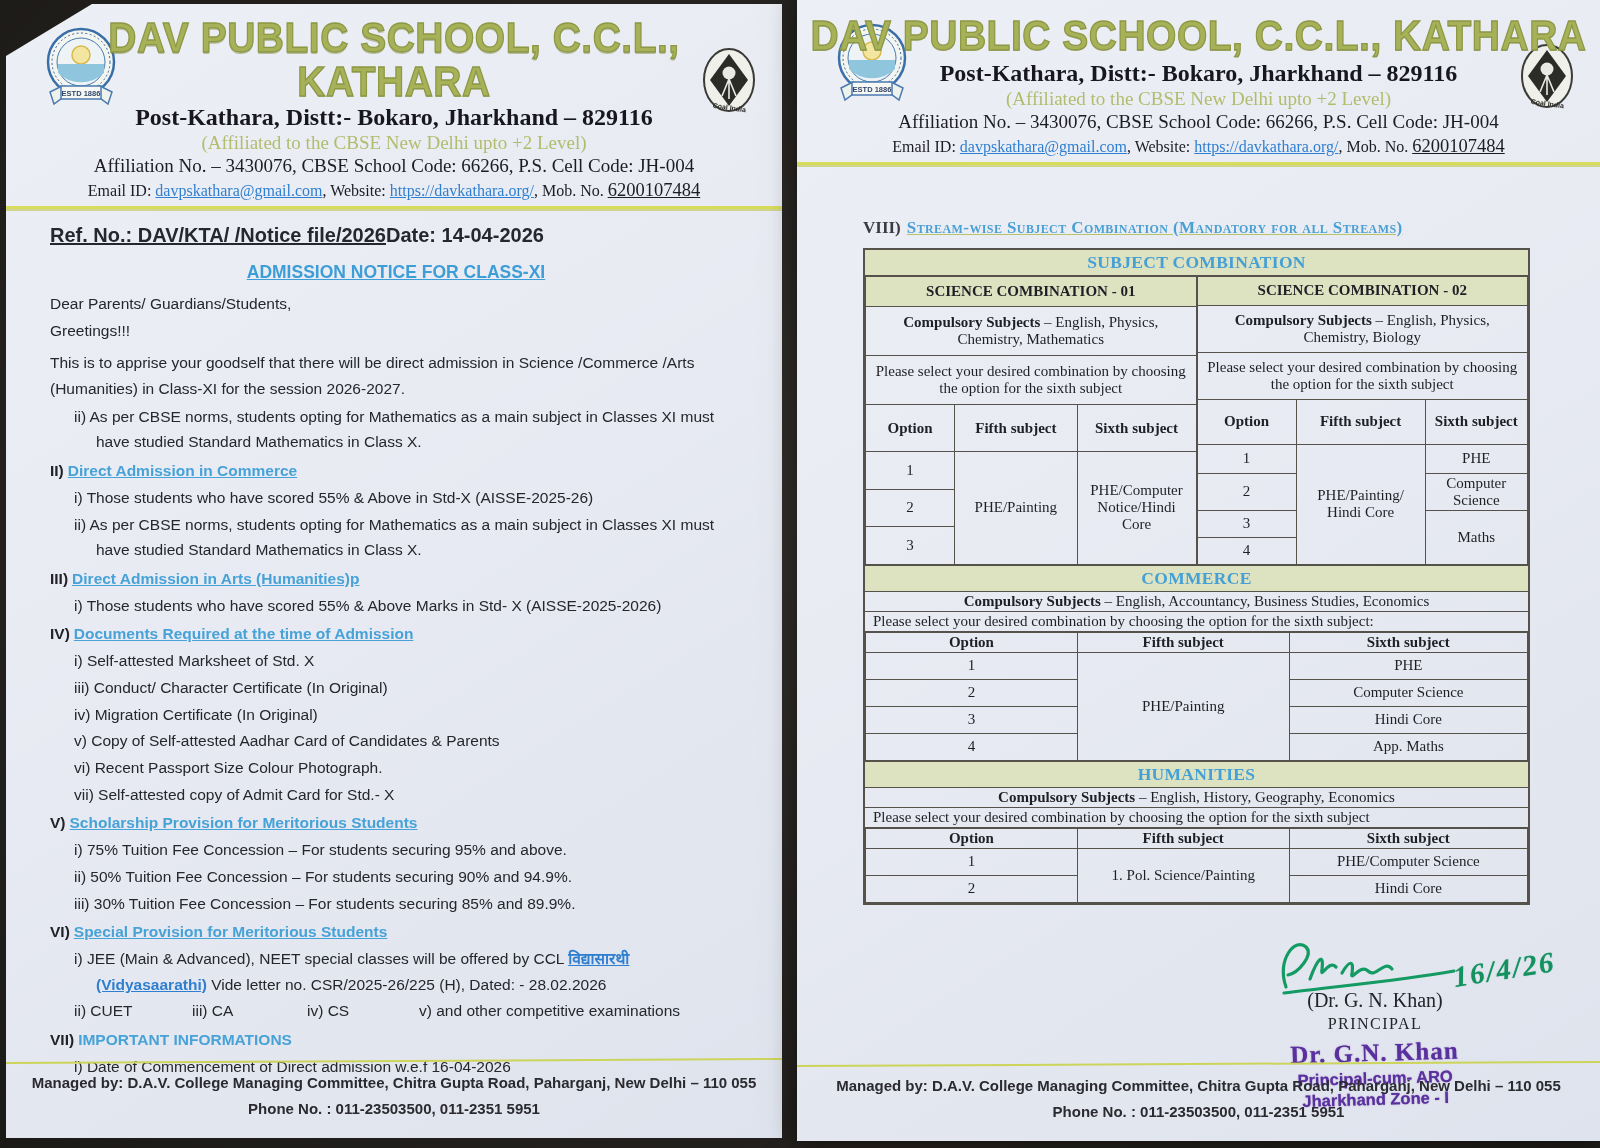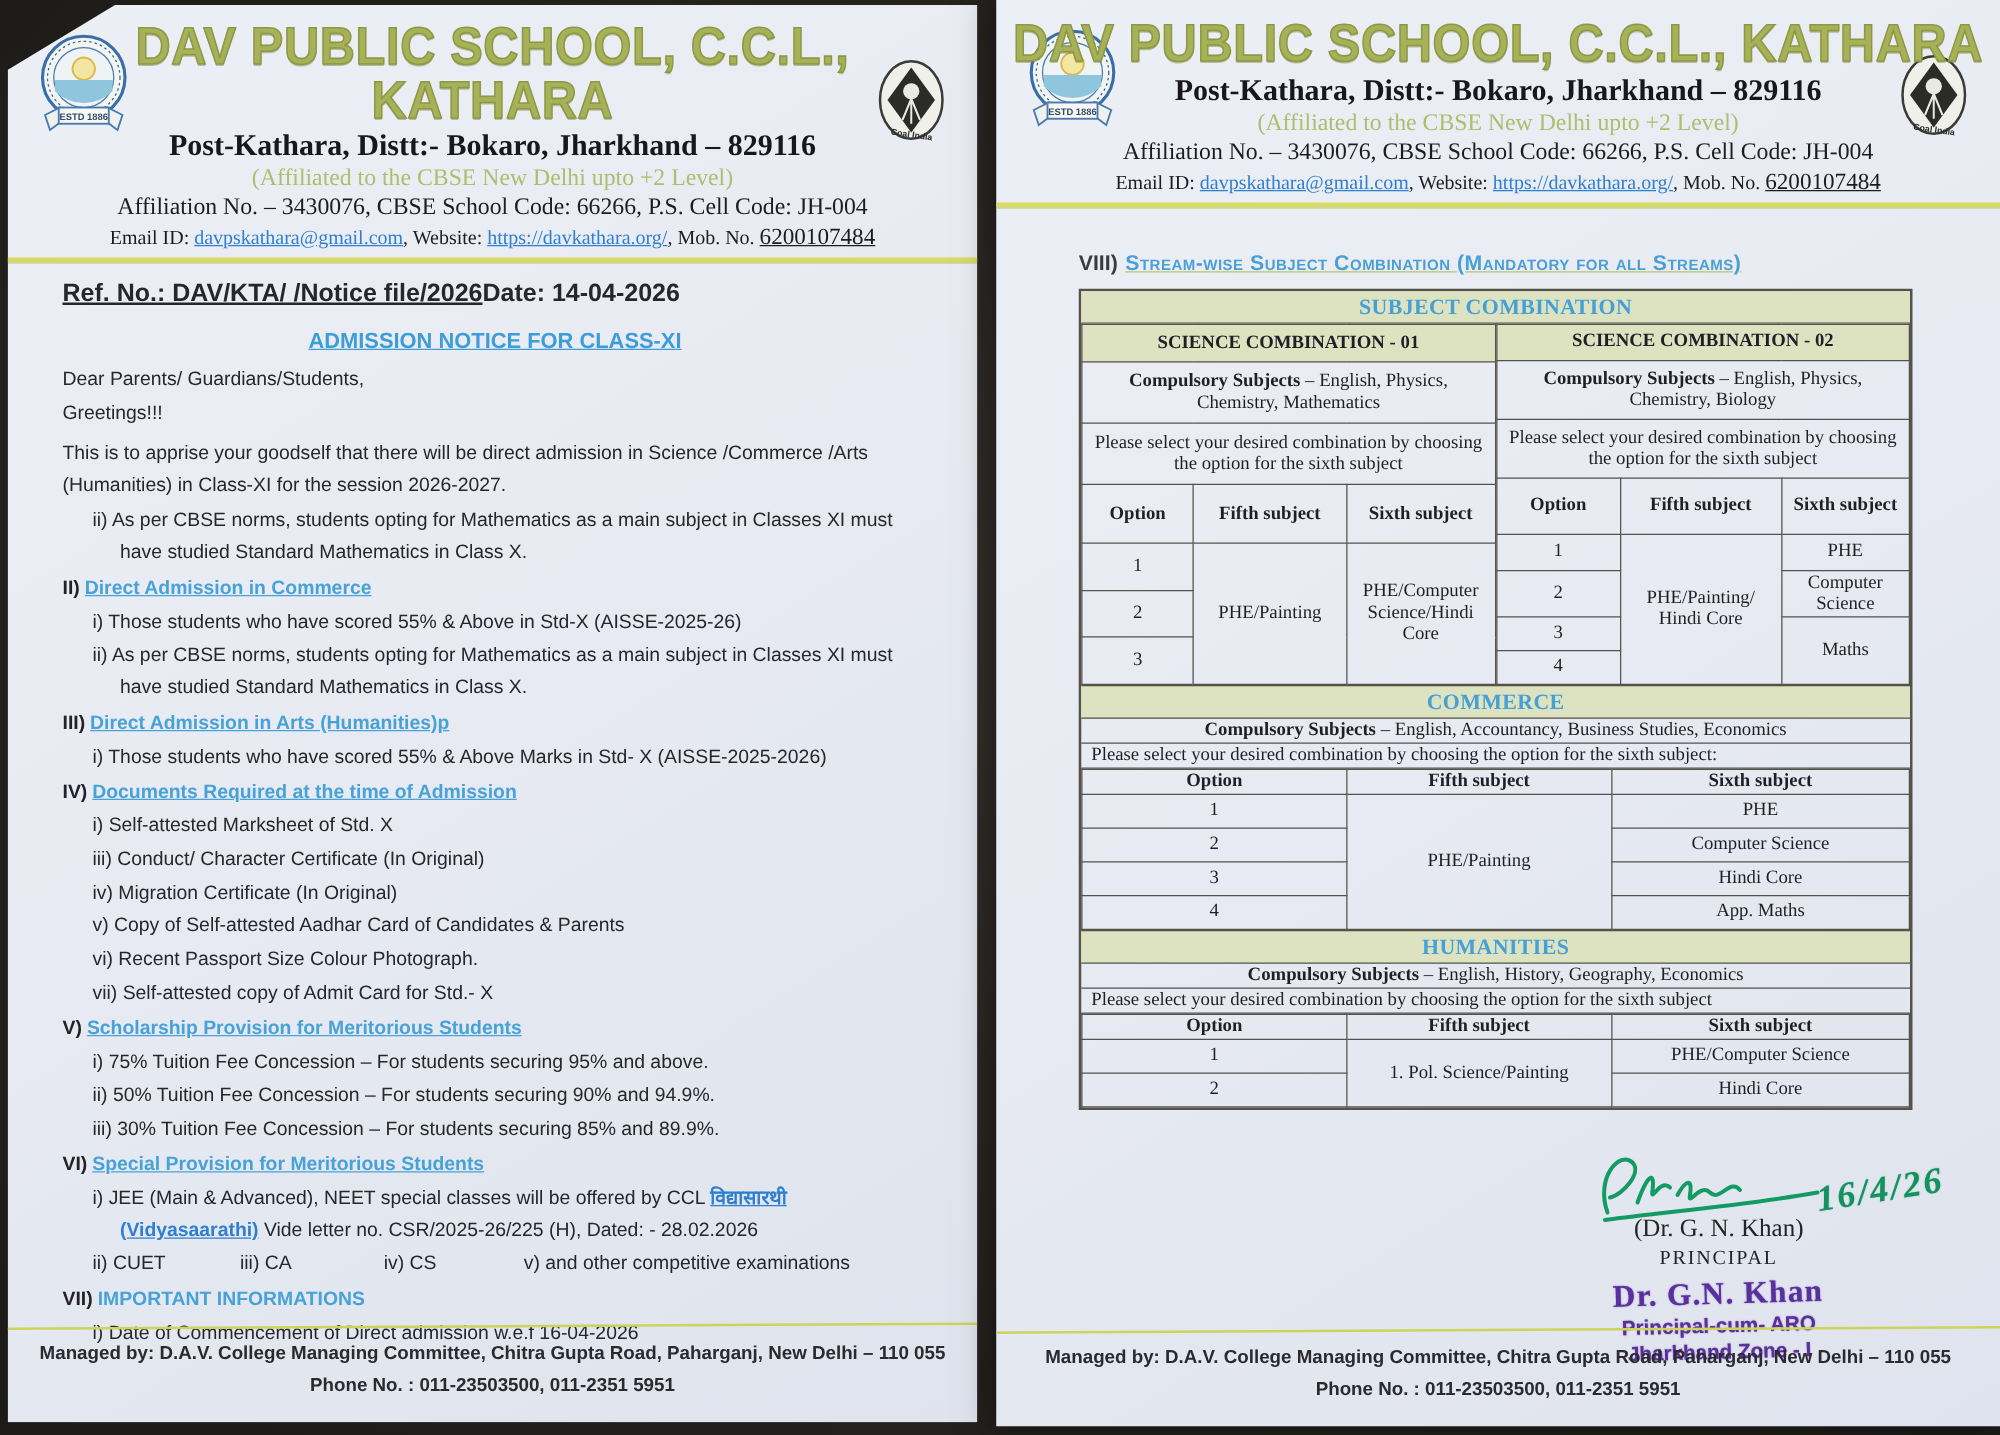--- a/index.html
+++ b/index.html
@@ -12,21 +12,21 @@
     position:absolute;
     background:linear-gradient(148deg,#edeff6 0%,#e7eaf2 50%,#dfe3ed 100%);
     box-shadow:0 0 26px rgba(0,0,0,.5);
   }
   .page-left{left:6px;top:4px;width:776px;height:1134px;
     clip-path:polygon(86px 0,100% 0,100% 100%,0 100%,0 52px);}
   .page-right{left:797px;top:0;width:803px;height:1141px;}
 
   
   .hdr{position:relative;text-align:center;padding-top:16px;}
-  .hdr-logo-left{position:absolute;left:20px;top:20px;width:82px;height:94px;}
+  .hdr-logo-left{position:absolute;left:34px;top:20px;width:82px;height:94px;}
   .hdr-logo-right{position:absolute;right:22px;top:40px;width:62px;height:74px;}
   .school-name{
     font-size:39px;font-weight:bold;letter-spacing:.5px;line-height:1.02;
     color:#a7b158;-webkit-text-stroke:1.2px #8d9845;
     text-shadow:0 1px 0 rgba(120,128,60,.45);
     transform:scaleY(1.08);
   }
   .addr{font-family:"Liberation Serif",serif;font-weight:bold;font-size:24px;color:#17171d;margin-top:4px;}
   .affil{font-family:"Liberation Serif",serif;font-size:19px;color:#b2bc6d;margin-top:1px;}
   .affno{font-family:"Liberation Serif",serif;font-size:19px;color:#1c1c22;margin-top:1px;}
@@ -44,21 +44,21 @@
   .sec{margin-top:3px;font-weight:bold;}
   .sec-num{color:#222228;margin-right:4px;}
   .sec-link{color:#47a2d8;text-decoration:underline;}
   .sec-link.nou{text-decoration:none;}
   .item{padding-left:46px;text-indent:-22px;margin:1px 0;}
   .exam-row{display:flex;padding-left:24px;text-indent:0;}
   .exam-row span{display:inline-block;}
   .exam-row .c0{width:118px;} .exam-row .c1{width:115px;} .exam-row .c2{width:112px;}
 
   
-  .h8{margin:36px 0 10px 66px;font-size:17px;font-weight:bold;}
+  .h8{margin:53px 0 10px 66px;font-size:17px;font-weight:bold;font-family:Liberation Serif, serif;}
   .h8-num{color:#3a3a42;margin-right:6px;}
   .h8-t{color:#4aa0d4;font-variant:small-caps;letter-spacing:.4px;text-decoration:underline;text-decoration-color:#b9c468;}
   .tblwrap{margin:0 70px 0 66px;border:2px solid #55524c;font-family:"Liberation Serif",serif;color:#1f1f26;}
   .band{background:#dde2c1;text-align:center;font-weight:bold;padding:2px 0;border-bottom:1px solid #55524c;}
   .band.blue{color:#45a0d6;font-size:17.5px;letter-spacing:.3px;}
   table.tb{border-collapse:collapse;width:100%;}
   table.tb td{border:1px solid #55524c;font-size:15px;text-align:center;padding:1px 5px;vertical-align:middle;}
   .sci-wrap{display:flex;}
   .sci-wrap table{width:50%;}
   .sci-wrap table.tb td{height:26px;}
@@ -228,21 +228,21 @@
               <td colspan="3" class="tl" style="height:44px;">Please select your desired combination by choosing the option for the sixth subject</td>
             </tr>
         <tr>
           <td class="hd" style="height:42px;">Option</td>
           <td class="hd">Fifth subject</td>
           <td class="hd">Sixth subject</td>
         </tr>
         <tr>
           <td style="height:33px;">1</td>
           <td rowspan="3">PHE/Painting</td>
-          <td rowspan="3">PHE/Computer Science/Hindi Core</td>
+          <td rowspan="3">PHE/Computer Notice/Hindi Core</td>
         </tr>
         <tr>
               <td style="height:33px;">2</td>
             </tr>
         <tr>
               <td style="height:33px;">3</td>
             </tr>
       </tbody>
         </table>
 

